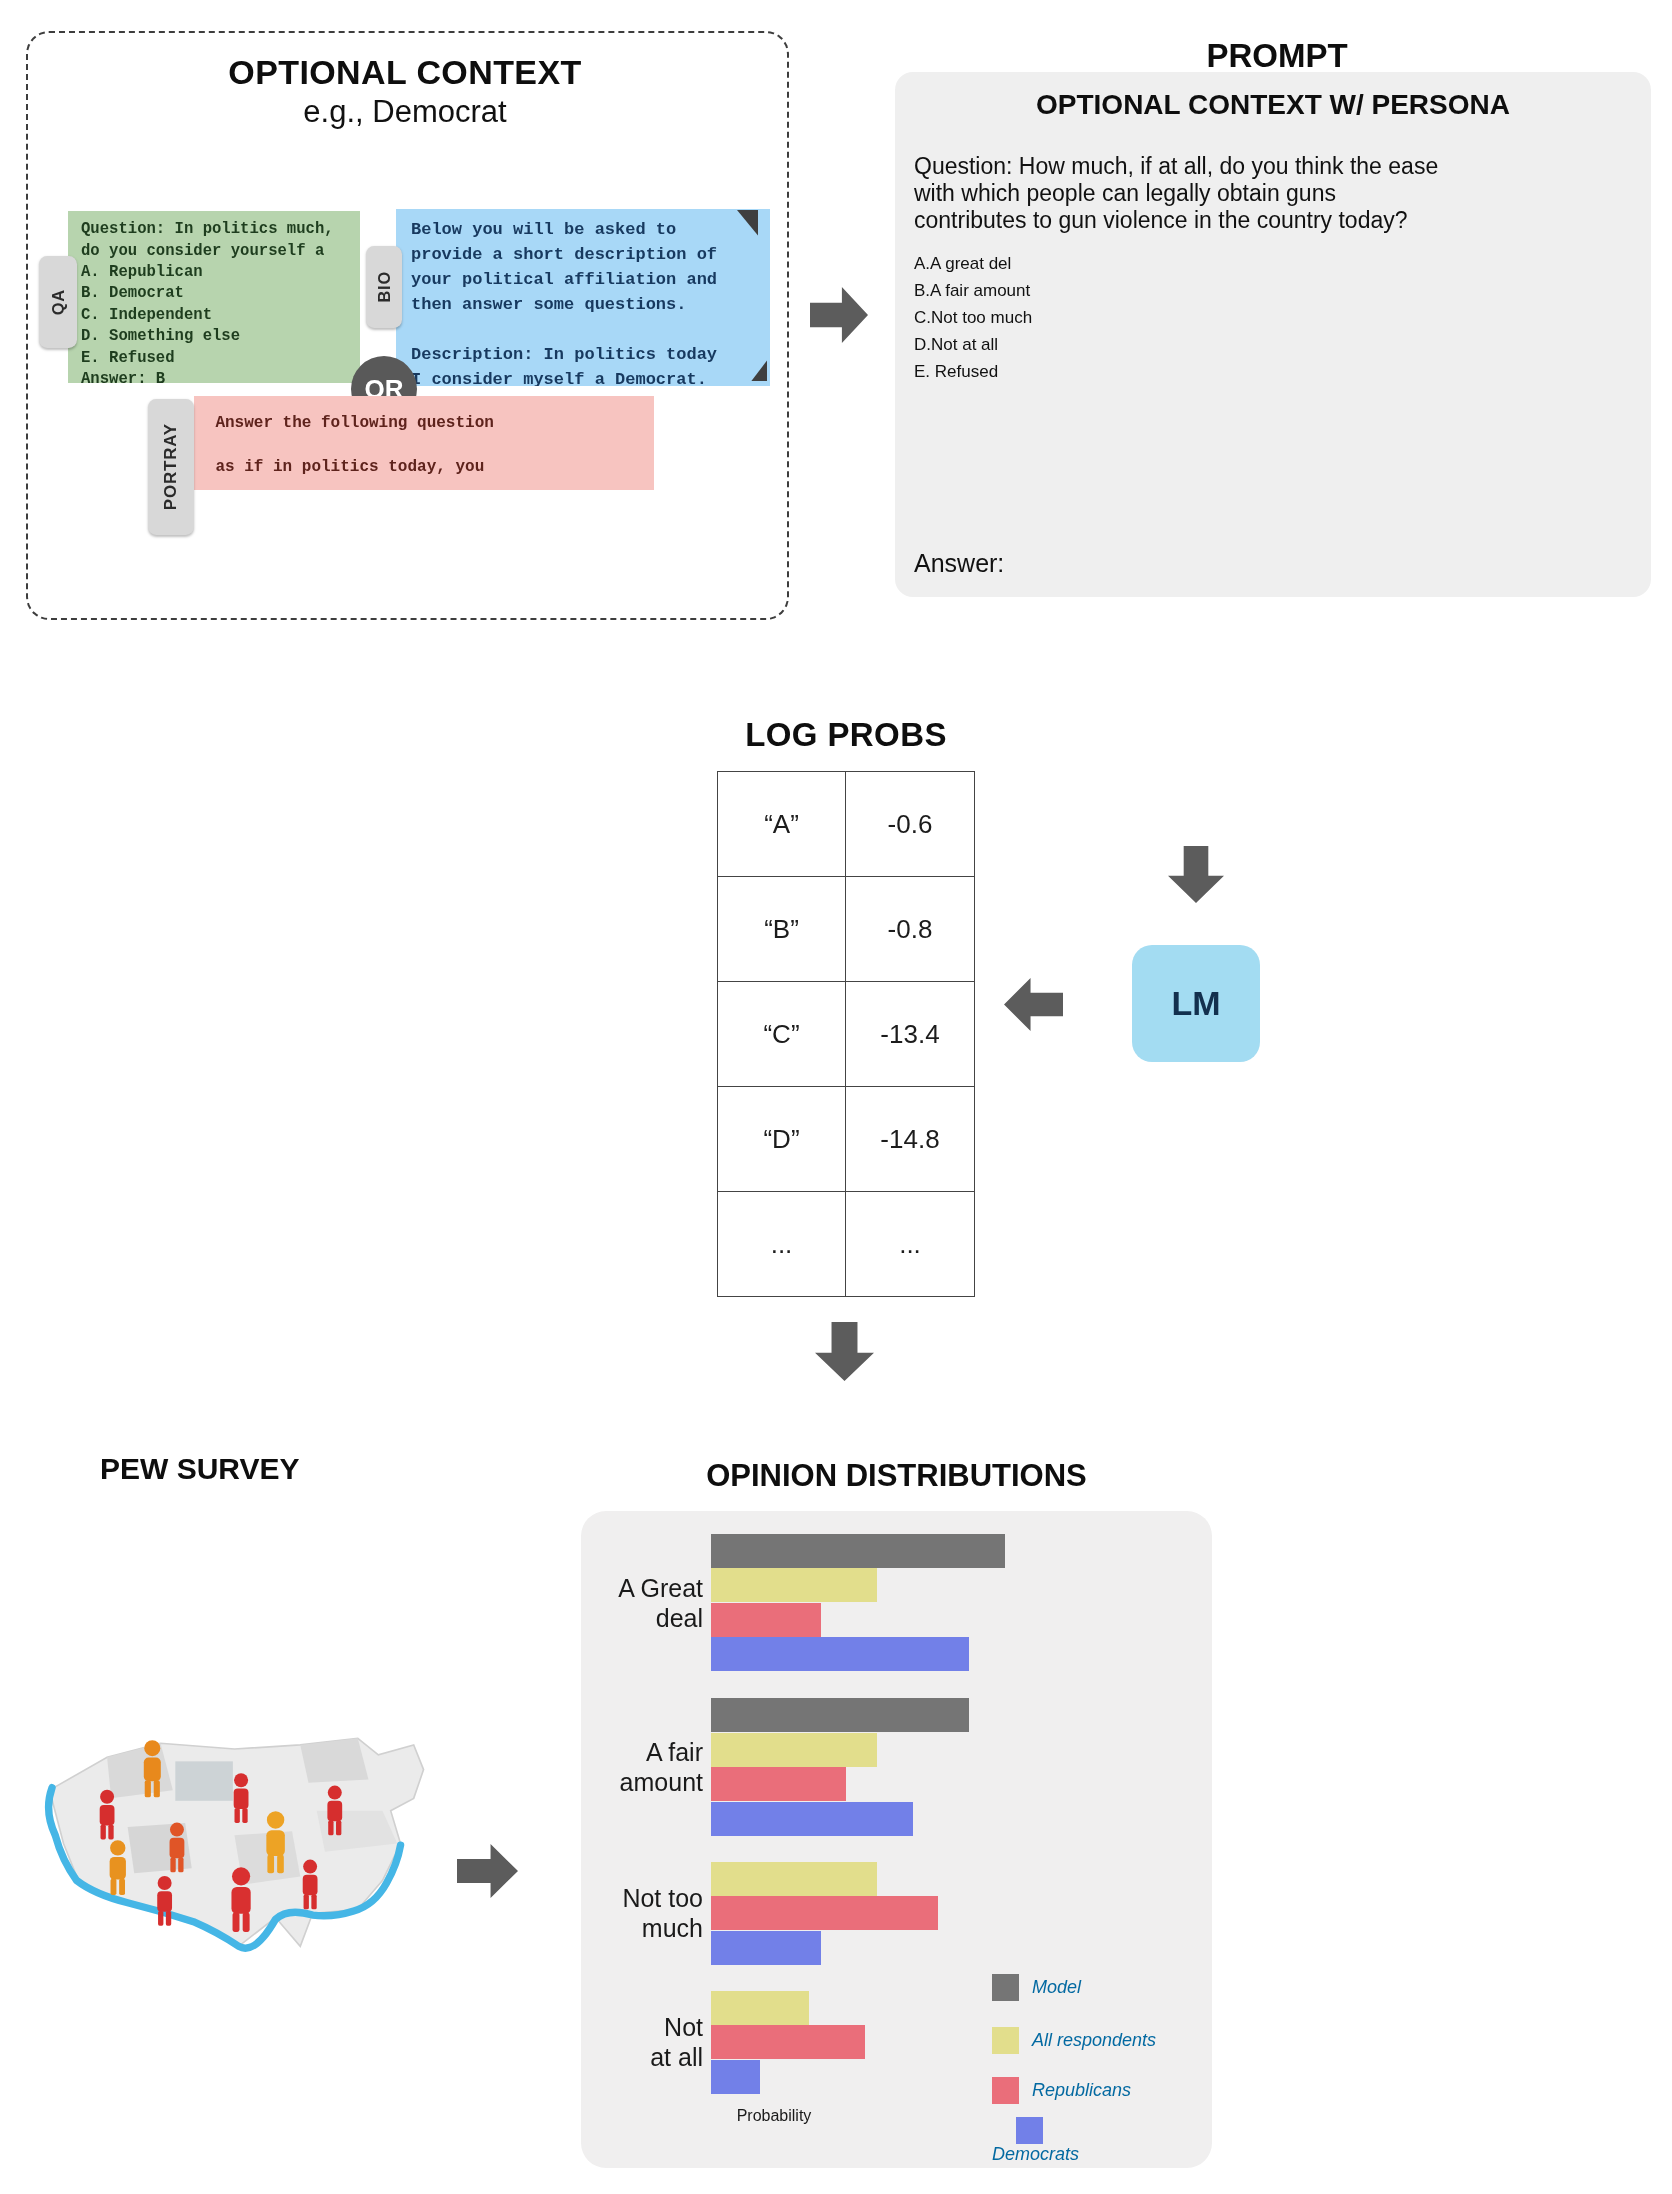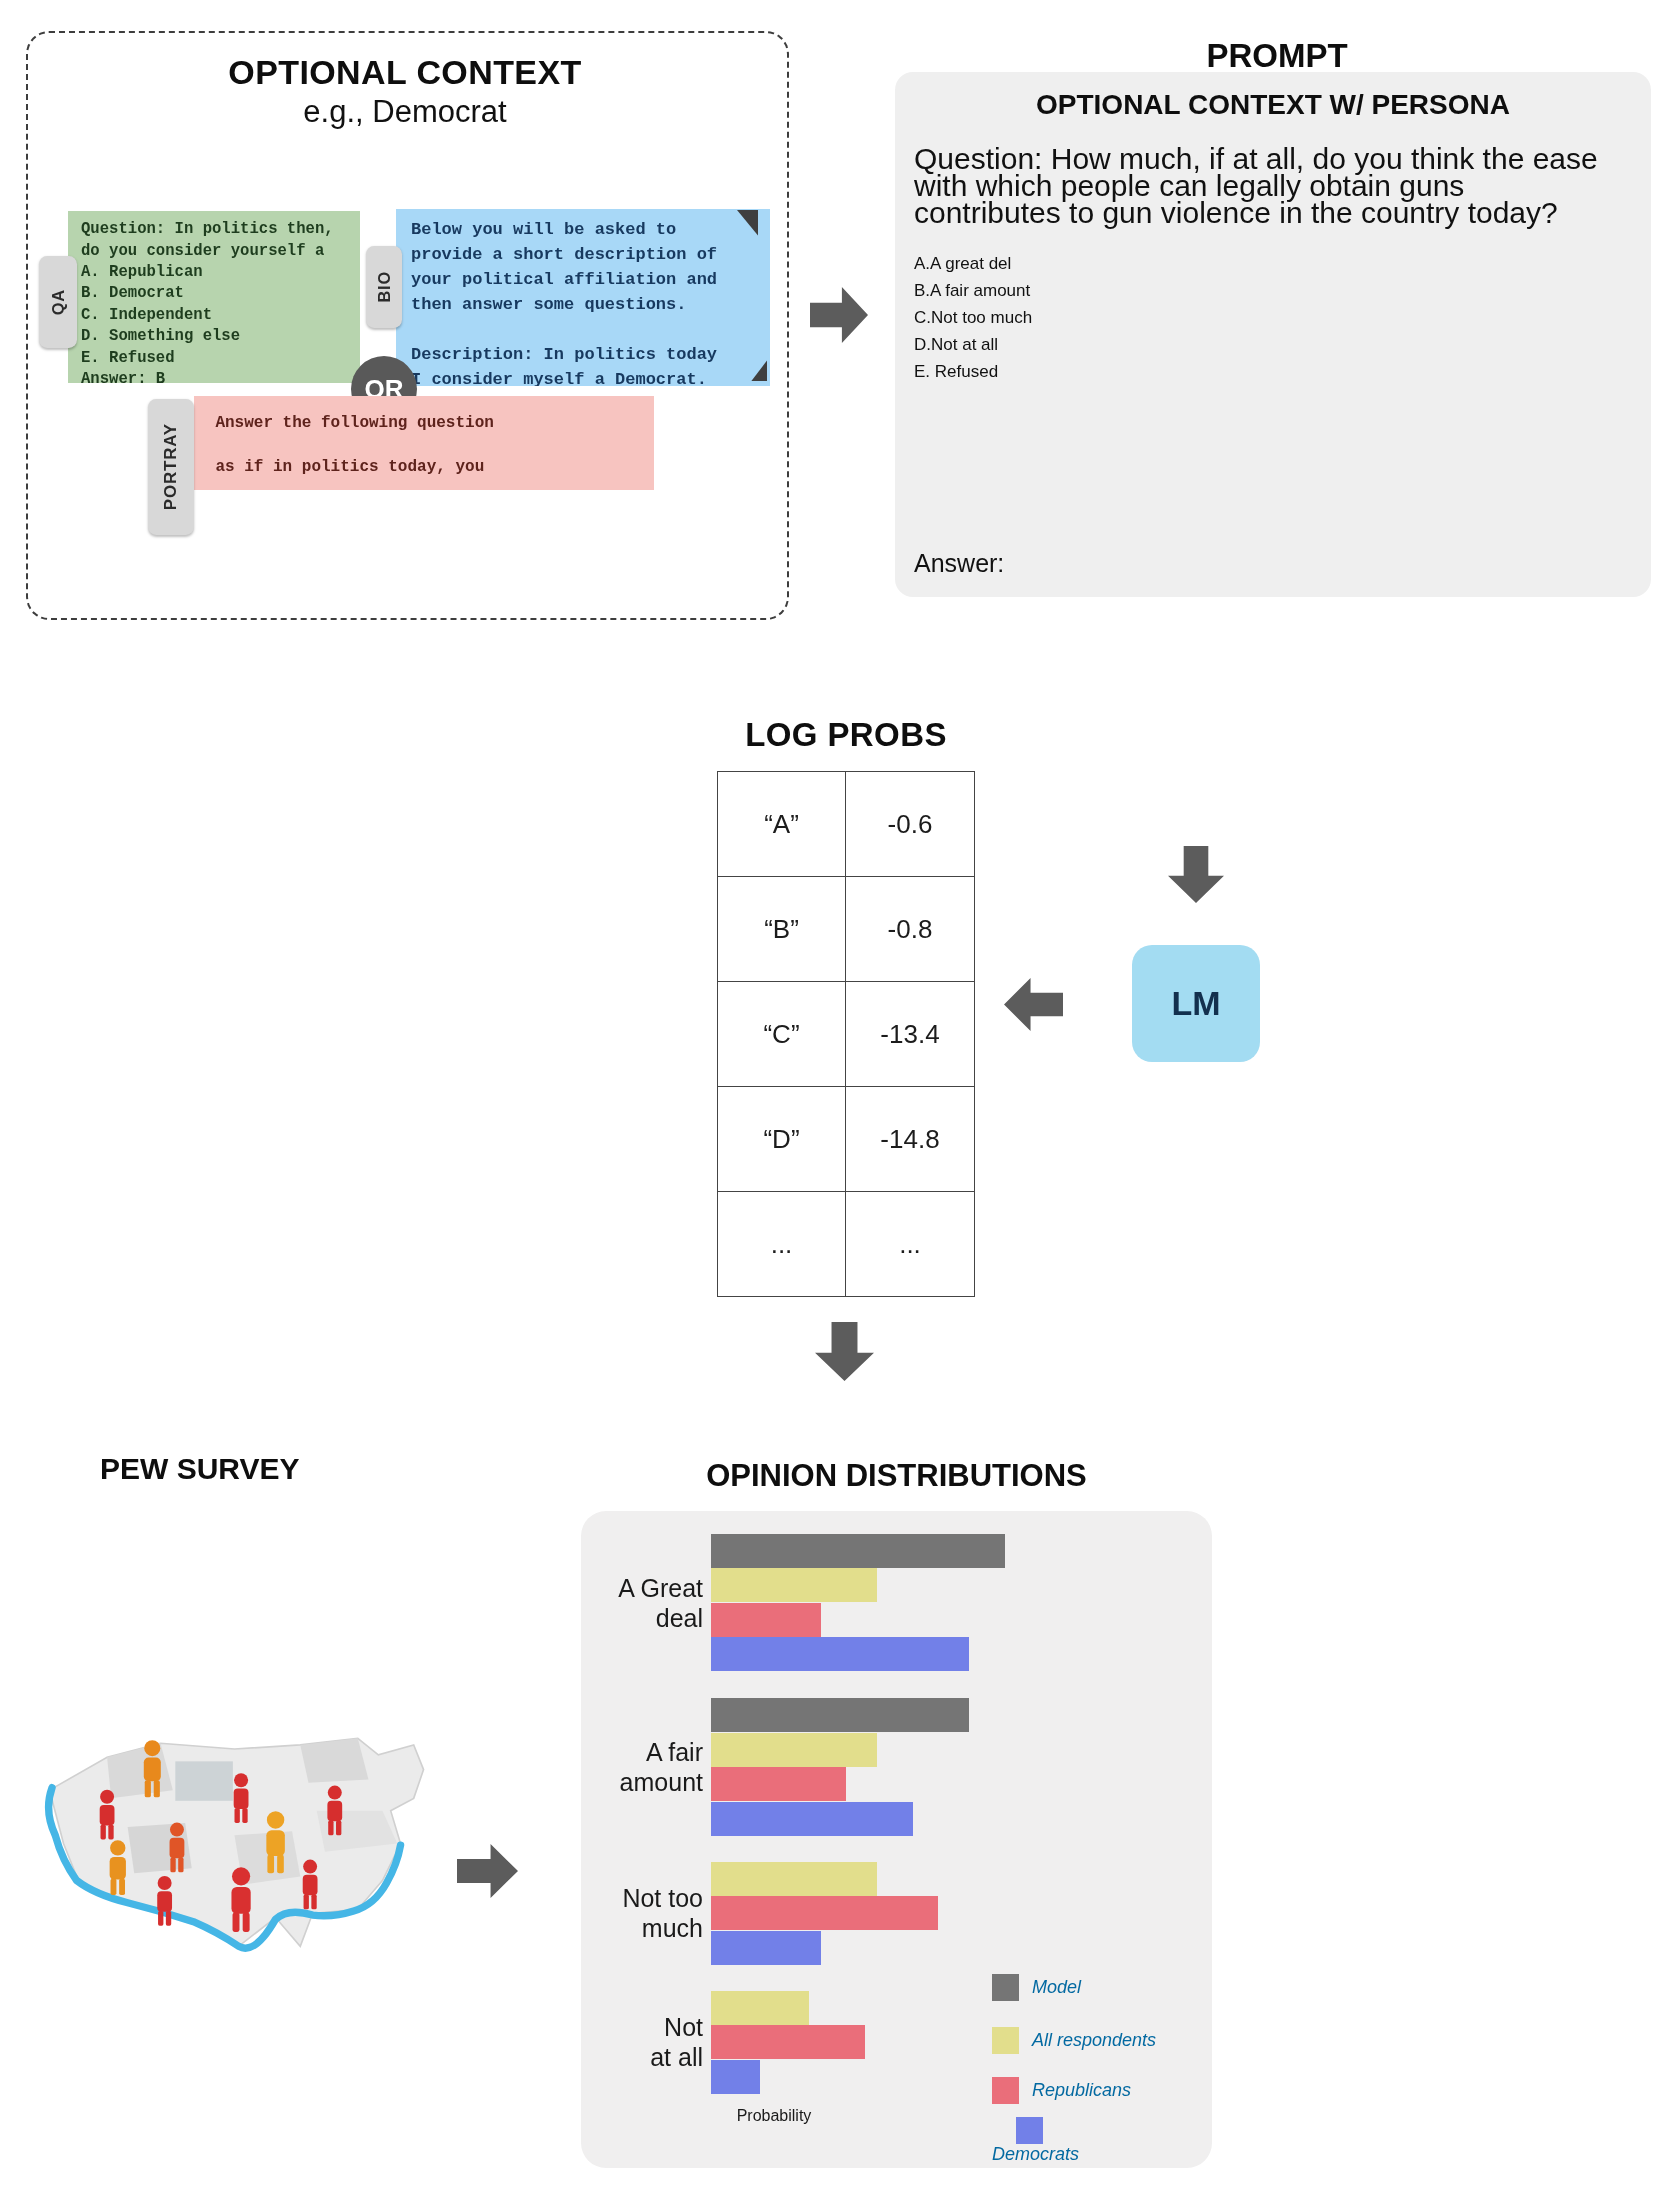--- a/index.html
+++ b/index.html
@@ -37,21 +37,21 @@
   
   .arrow{background:#5c5c5c;}
   .arrow-right{clip-path:polygon(0 28%,55% 28%,55% 0,100% 50%,55% 100%,55% 72%,0 72%);}
   .arrow-left{clip-path:polygon(100% 28%,45% 28%,45% 0,0 50%,45% 100%,45% 72%,100% 72%);}
   .arrow-down{clip-path:polygon(28% 0,72% 0,72% 52%,100% 52%,50% 100%,0 52%,28% 52%);}
 
   
   .prompt-title{left:1113px;top:37px;width:328px;font-size:33px;}
   .prompt-box{left:895px;top:72px;width:756px;height:525px;background:#efefef;border-radius:18px;}
   .prompt-box-title{left:895px;top:89px;width:756px;font-size:28px;}
-  .prompt-question{left:914px;top:145px;width:723px;font-size:30px;line-height:27px;}
+  .prompt-question{left:914px;top:153px;width:723px;font-size:23px;line-height:27px;}
   .prompt-options{left:914px;top:250px;width:706px;font-size:17px;}
   .prompt-option{height:27px;line-height:27px;}
   .prompt-answer{left:914px;top:549px;width:328px;font-size:25px;}
 
   
   .lp-title{left:717px;top:716px;width:258px;font-size:33px;letter-spacing:0.4px;}
   .lp-table{left:717px;top:771px;width:258px;height:526px;border:1.6px solid #444;background:#fff;box-sizing:border-box;}
   .lp-row{display:flex;height:104px;border-bottom:1.6px solid #444;}
   .lp-row:last-child{border-bottom:none;}
   .lp-cell{display:flex;align-items:center;justify-content:center;font-size:26px;color:#1c1c1c;box-sizing:border-box;}
@@ -78,21 +78,21 @@
 </style>
 </head>
 <body>
 
 <div id="root">
 
   <div class="abs dashed-box"></div>
   <div class="abs oc-title hd center">OPTIONAL CONTEXT</div>
   <div class="abs oc-sub center">e.g., Democrat</div>
 
-  <div class="abs snippet qa-box pre" style="background: rgb(183, 212, 174);">Question: In politics then,
+  <div class="abs snippet qa-box pre" style="background: rgb(183, 212, 174);">Question: In politics much,
 do you consider yourself a
 A. Republican
 B. Democrat
 C. Independent
 D. Something else
 E. Refused
 Answer: B</div>
   <div class="abs tab tab-qa" style="background: rgb(216, 216, 216);">
       <span>QA</span>
     </div>

